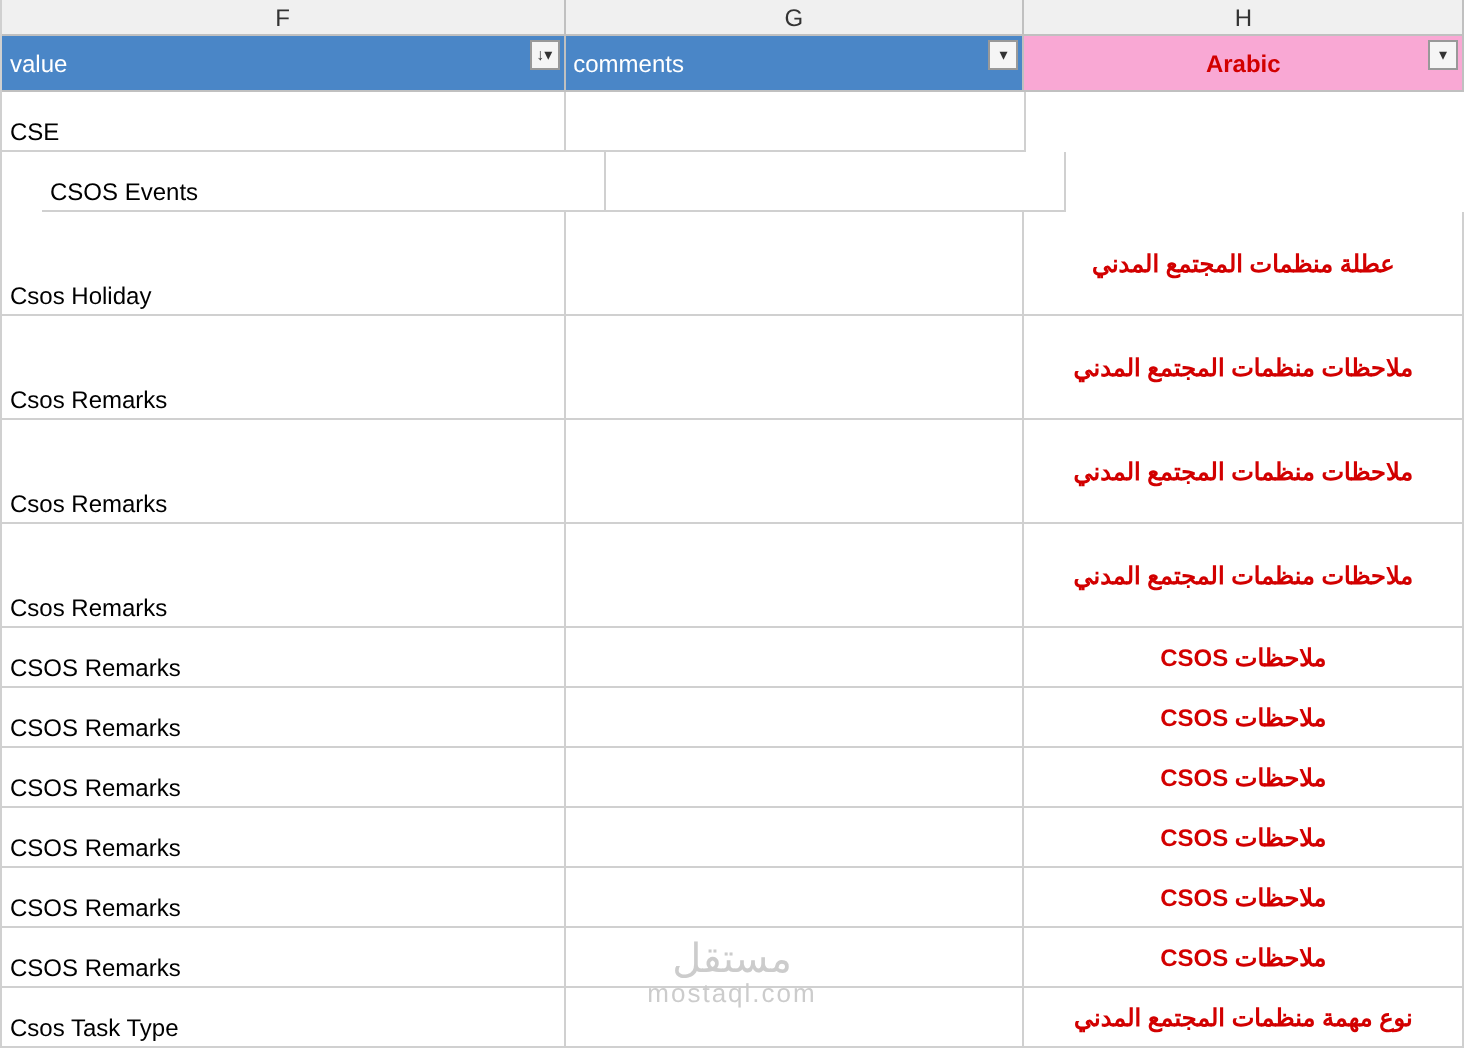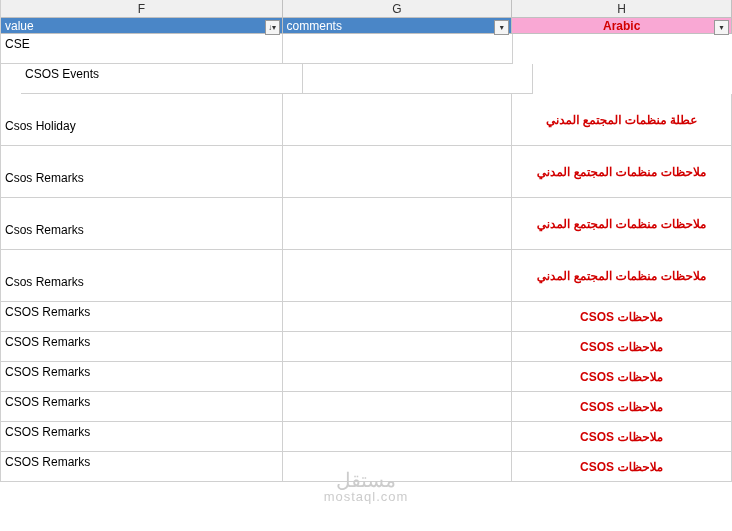--- a/index.html
+++ b/index.html
@@ -26,21 +26,21 @@
   .col-letters > div {
     border-right: 1px solid #c0c0c0;
     border-bottom: 1px solid #c0c0c0;
     text-align: center;
     line-height: 18px;
     color: #333;
     font-size: 12px;
   }
   .header-row {
     display: flex;
-    height: 16px;
+    height: 28px;
     justify-content: space-between;
   }
   .header-row > div {
     border-right: 1px solid #c0c0c0;
     border-bottom: 1px solid #c0c0c0;
     display: flex;
     align-items: center;
     position: relative;
     padding: 0 4px;
   }
@@ -72,21 +72,21 @@
     color: #333;
   }
   .data-row {
     display: flex;
   }
   .data-row > div {
     border-right: 1px solid #d0d0d0;
     border-bottom: 1px solid #d0d0d0;
     display: flex;
     align-items: flex-end;
-    padding: 12px 4px;
+    padding: 2px 4px;
     color: #000;
   }
   .arabic-cell {
     color: #d20000 !important;
     font-weight: bold;
     justify-content: center;
     align-items: center !important;
     text-align: center;
     direction: rtl;
     font-size: 12px;
@@ -189,19 +189,24 @@
       <div class="data-row" style="height: 30px;">
         <div class="col-f">CSOS Remarks</div>
         <div class="col-g"></div>
         <div class="col-h arabic-cell">ملاحظات CSOS</div>
       </div>
       <div class="data-row" style="height: 30px;">
         <div class="col-f">CSOS Remarks</div>
         <div class="col-g"></div>
         <div class="col-h arabic-cell">ملاحظات CSOS</div>
       </div>
+      <div class="data-row" style="height: 30px;">
+        <div class="col-f">Csos Task Type</div>
+        <div class="col-g"></div>
+        <div class="col-h arabic-cell">نوع مهمة منظمات المجتمع المدني</div>
+      </div>
     </div>
 </div>
 
 <div class="watermark">
   <div>مستقل</div>
   <div class="sub">mostaql.com</div>
 </div>
 
 </body></html>

